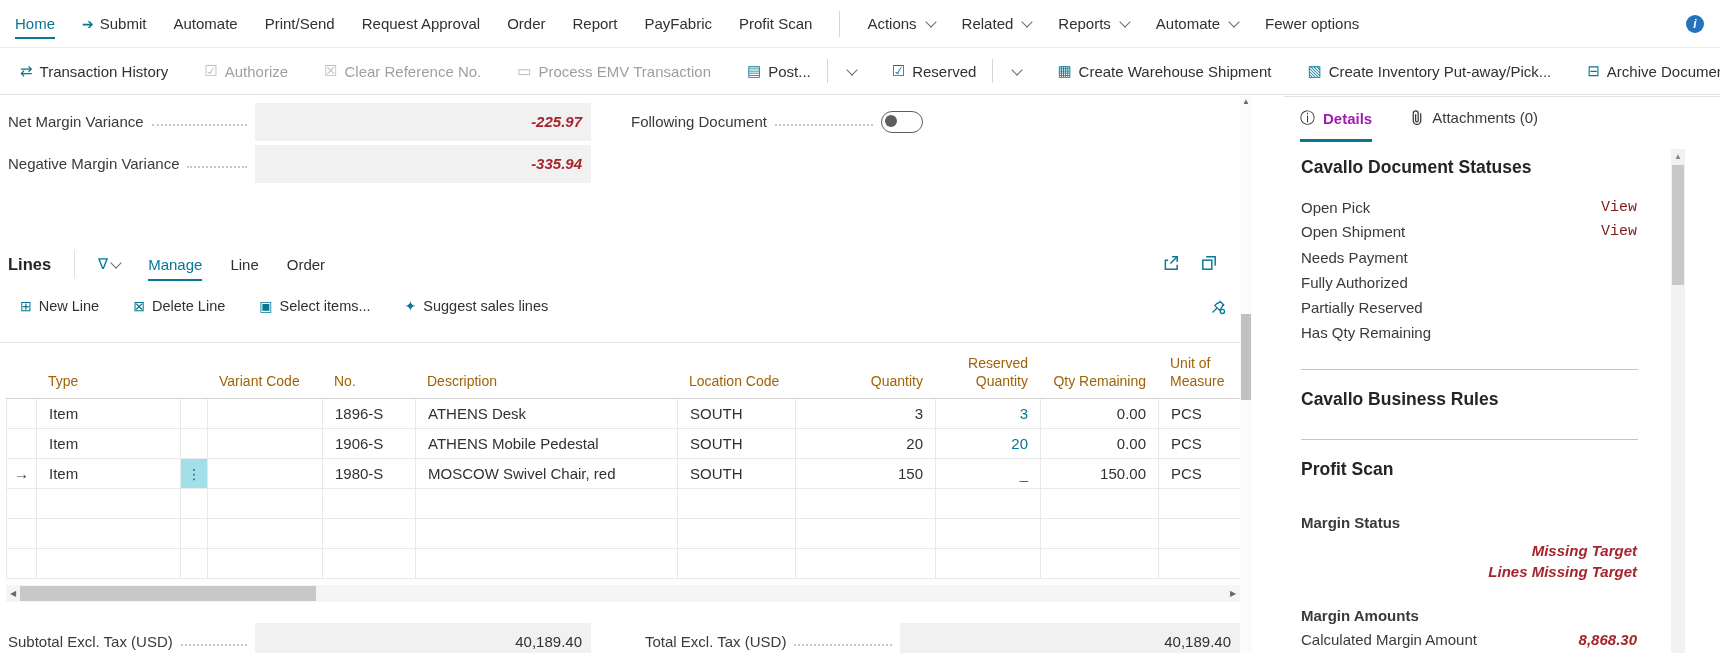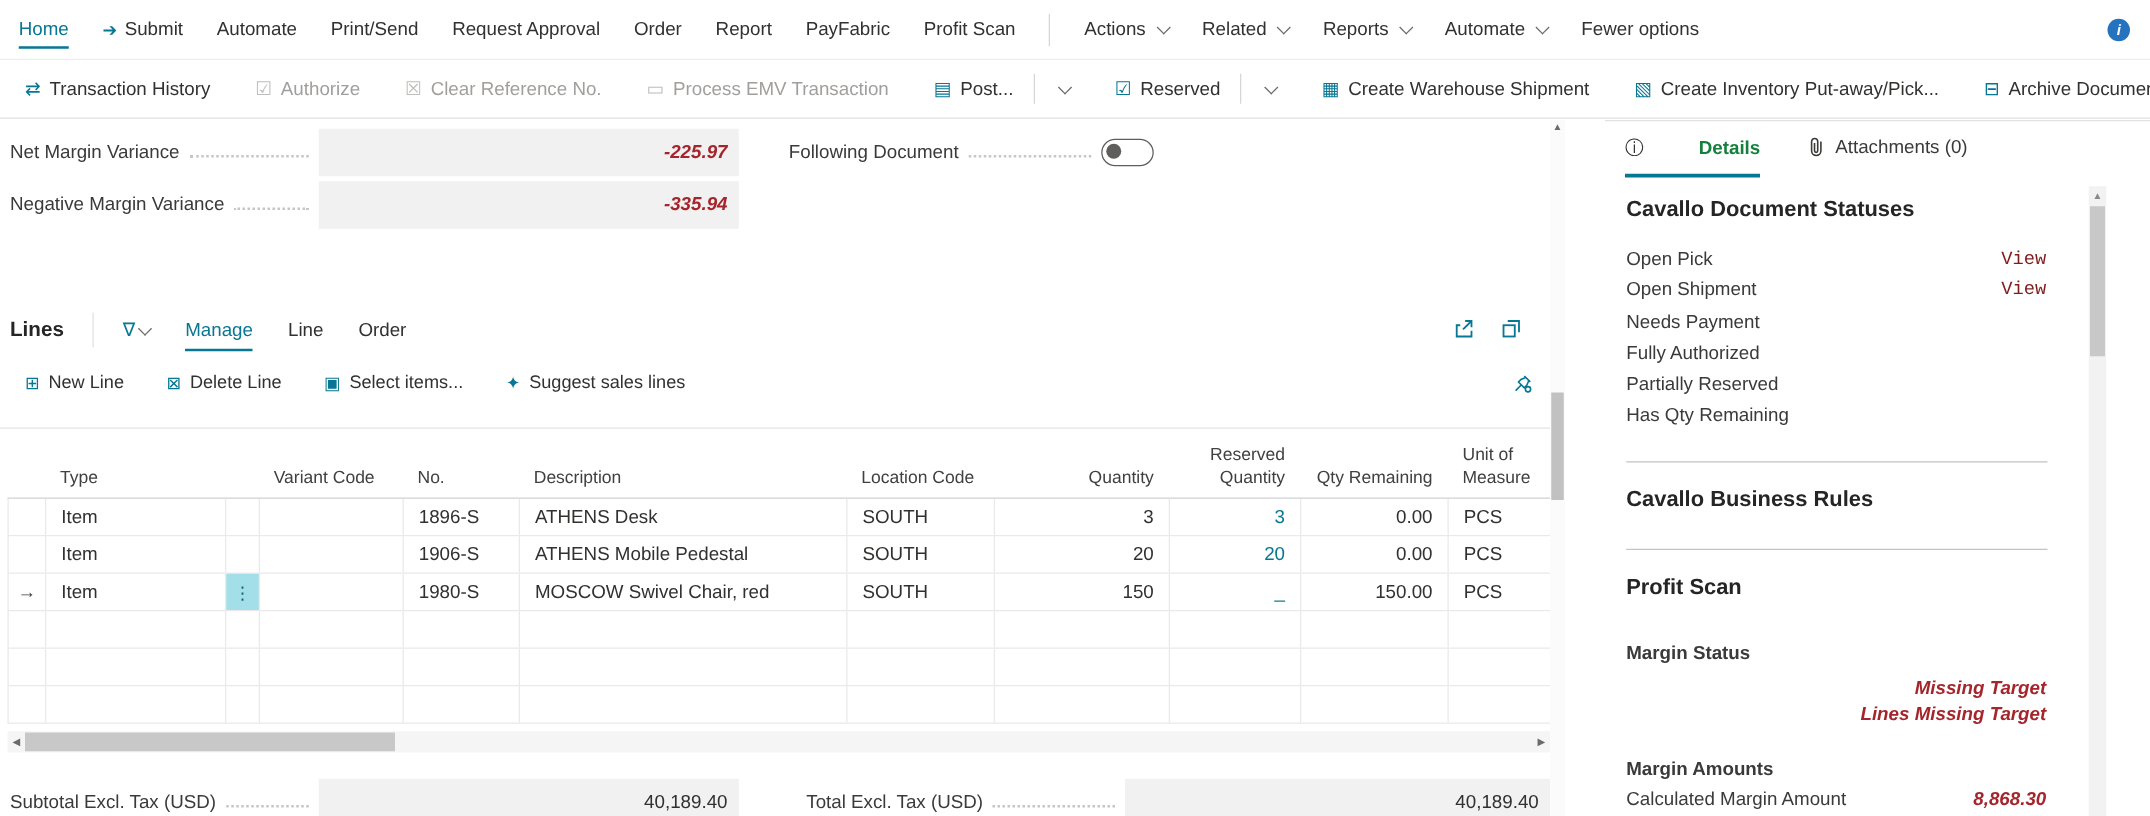--- a/index.html
+++ b/index.html
@@ -45,21 +45,21 @@
   .head-ic{position:absolute;top:158px;}
   
   .lines-toolbar{position:absolute;left:20px;top:202px;display:flex;align-items:center;gap:34px;font-size:14.5px;}
   .titem{display:inline-flex;align-items:center;gap:7px;white-space:nowrap;}
   .ticon{color:#077793;font-size:14px;}
   .sep{position:absolute;left:0;top:246px;width:1240px;height:1px;background:#e3e3e3;}
   
   .tbl{position:absolute;left:6px;top:252px;width:1234px;}
   .thead,.trow{display:grid;grid-template-columns:30px 144px 27px 115px 93px 262px 118px 140px 105px 118px 82px;}
   .thead{height:51px;align-items:end;border-bottom:1px solid #d1d1d1;box-sizing:border-box;}
-  .th{font-size:14px;color:#404040;padding:0 12px 8px 12px;line-height:1.25;}
+  .th{font-size:14px;color:#a16207;padding:0 12px 8px 12px;line-height:1.25;}
   .th.num{text-align:right;}
   .trow{height:30px;border-bottom:1px solid #e9e9e9;box-sizing:border-box;border-left:1px solid #e9e9e9;}
   .td{border-right:1px solid #e9e9e9;display:flex;align-items:center;padding:0 12px;font-size:15px;
       color:#323130;overflow:hidden;white-space:nowrap;box-sizing:border-box;}
   .td.num{justify-content:flex-end;}
   .td.ctr{justify-content:center;padding:0;}
   .tl{color:#077793;}
   .selcell{background:#a3dfe9;color:#0f6577;font-size:14px;}
   .rowptr{font-size:15px;color:#3b3a39;}
   
@@ -69,21 +69,21 @@
   
   .mscroll{position:absolute;left:1240px;top:0;width:12px;height:557px;background:#fbfbfb;}
   .marr{position:absolute;top:1px;left:0;width:12px;text-align:center;font-size:8px;color:#6b6b6b;}
   .mthumb{position:absolute;left:1px;top:218px;width:10px;height:86px;background:#c1c1c1;}
   
   .panel{position:absolute;left:1284px;top:96px;right:0;bottom:0;font-size:15px;}
   .ptabs{position:absolute;left:16px;top:12px;display:flex;gap:38px;align-items:flex-start;}
   .ptab{display:inline-flex;align-items:center;gap:8px;color:#3b3a39;}
   .ptab .plabel{font-size:15px;}
   .ptab.active{border-bottom:3px solid #077793;padding-bottom:11px;}
-  .ptab.active .plabel{font-weight:bold;color:#15803d;margin-left:36px;}
+  .ptab.active .plabel{font-weight:bold;color:#a21caf;}
   .pico{font-size:15px;color:#323130;}
   .phead{position:absolute;left:17px;font-size:17.5px;font-weight:bold;color:#252525;white-space:nowrap;}
   .prow{position:absolute;left:17px;width:336px;display:flex;justify-content:space-between;color:#3b3a39;}
   .pview{color:#7f1d1d;font-family:Liberation Mono, monospace;}
   .pdiv{position:absolute;left:17px;width:337px;height:1px;background:#c4c4c4;}
   .pgroup{position:absolute;left:17px;font-weight:600;color:#3b3a39;}
   .pred{position:absolute;left:17px;width:336px;text-align:right;color:#a4262c;font-weight:bold;font-style:italic;}
   .pamt{position:absolute;left:17px;width:336px;display:flex;justify-content:space-between;color:#3b3a39;}
   .pscroll{position:absolute;left:387px;top:52px;bottom:0;width:14px;background:#f2f2f2;}
   .parr{position:absolute;top:3px;left:0;width:14px;text-align:center;font-size:8px;color:#8a8886;}

